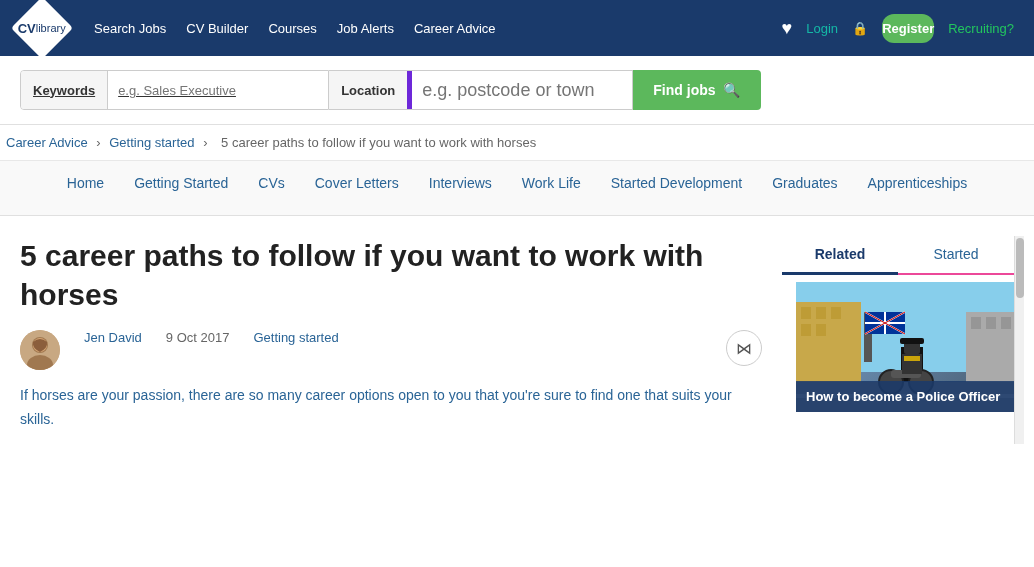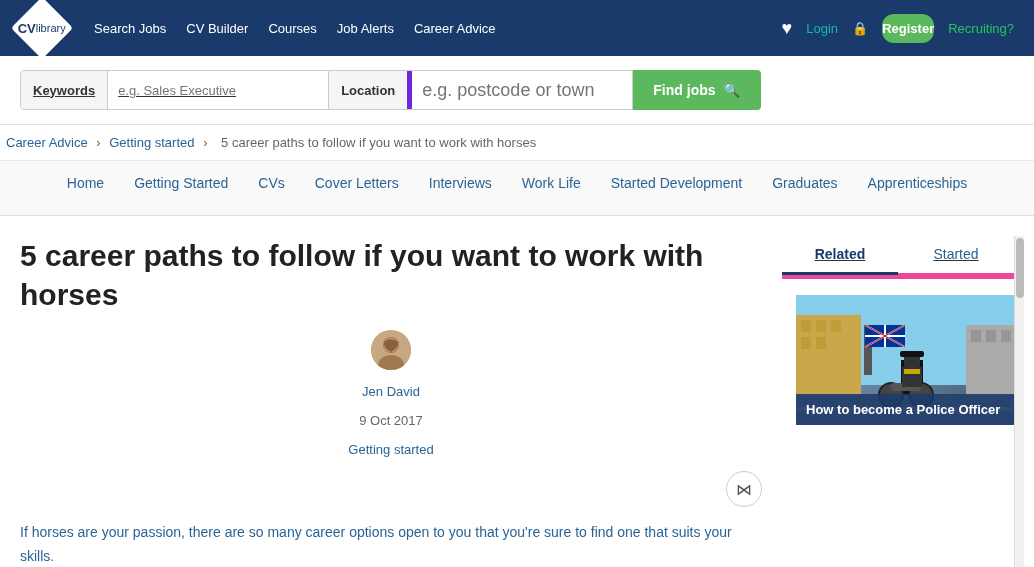--- a/index.html
+++ b/index.html
@@ -192,24 +192,23 @@
     }
     .article-title {
       font-size: 30px;
       font-weight: bold;
       color: #222;
       line-height: 1.3;
       margin-bottom: 16px;
     }
     .article-meta {
       display: flex;
-      align-items: center;
-      gap: 14px;
+      align-items: flex-start;
+      gap: 24px;
       margin-bottom: 14px;
-      flex-direction: column;
     }
     .author-avatar {
       width: 40px;
       height: 40px;
       border-radius: 50%;
       background: #c8a882;
       overflow: hidden;
       display: flex;
       align-items: center;
       justify-content: center;
@@ -252,23 +251,22 @@
       color: #2a6496;
     }
 
     
     .sidebar {
       width: 232px;
       flex-shrink: 0;
     }
     .sidebar-tabs {
       display: flex;
-      border-bottom: 6px solid #ec4899;
-      margin-bottom: 16px;
-      text-decoration: underline;
+      border-bottom: 2px solid #ec4899;
+      margin-bottom: 7px;
     }
     .sidebar-tab {
       flex: 1;
       text-align: center;
       padding: 10px 0;
       font-size: 14px;
       cursor: pointer;
       color: #666;
     }
     .sidebar-tab.active {

